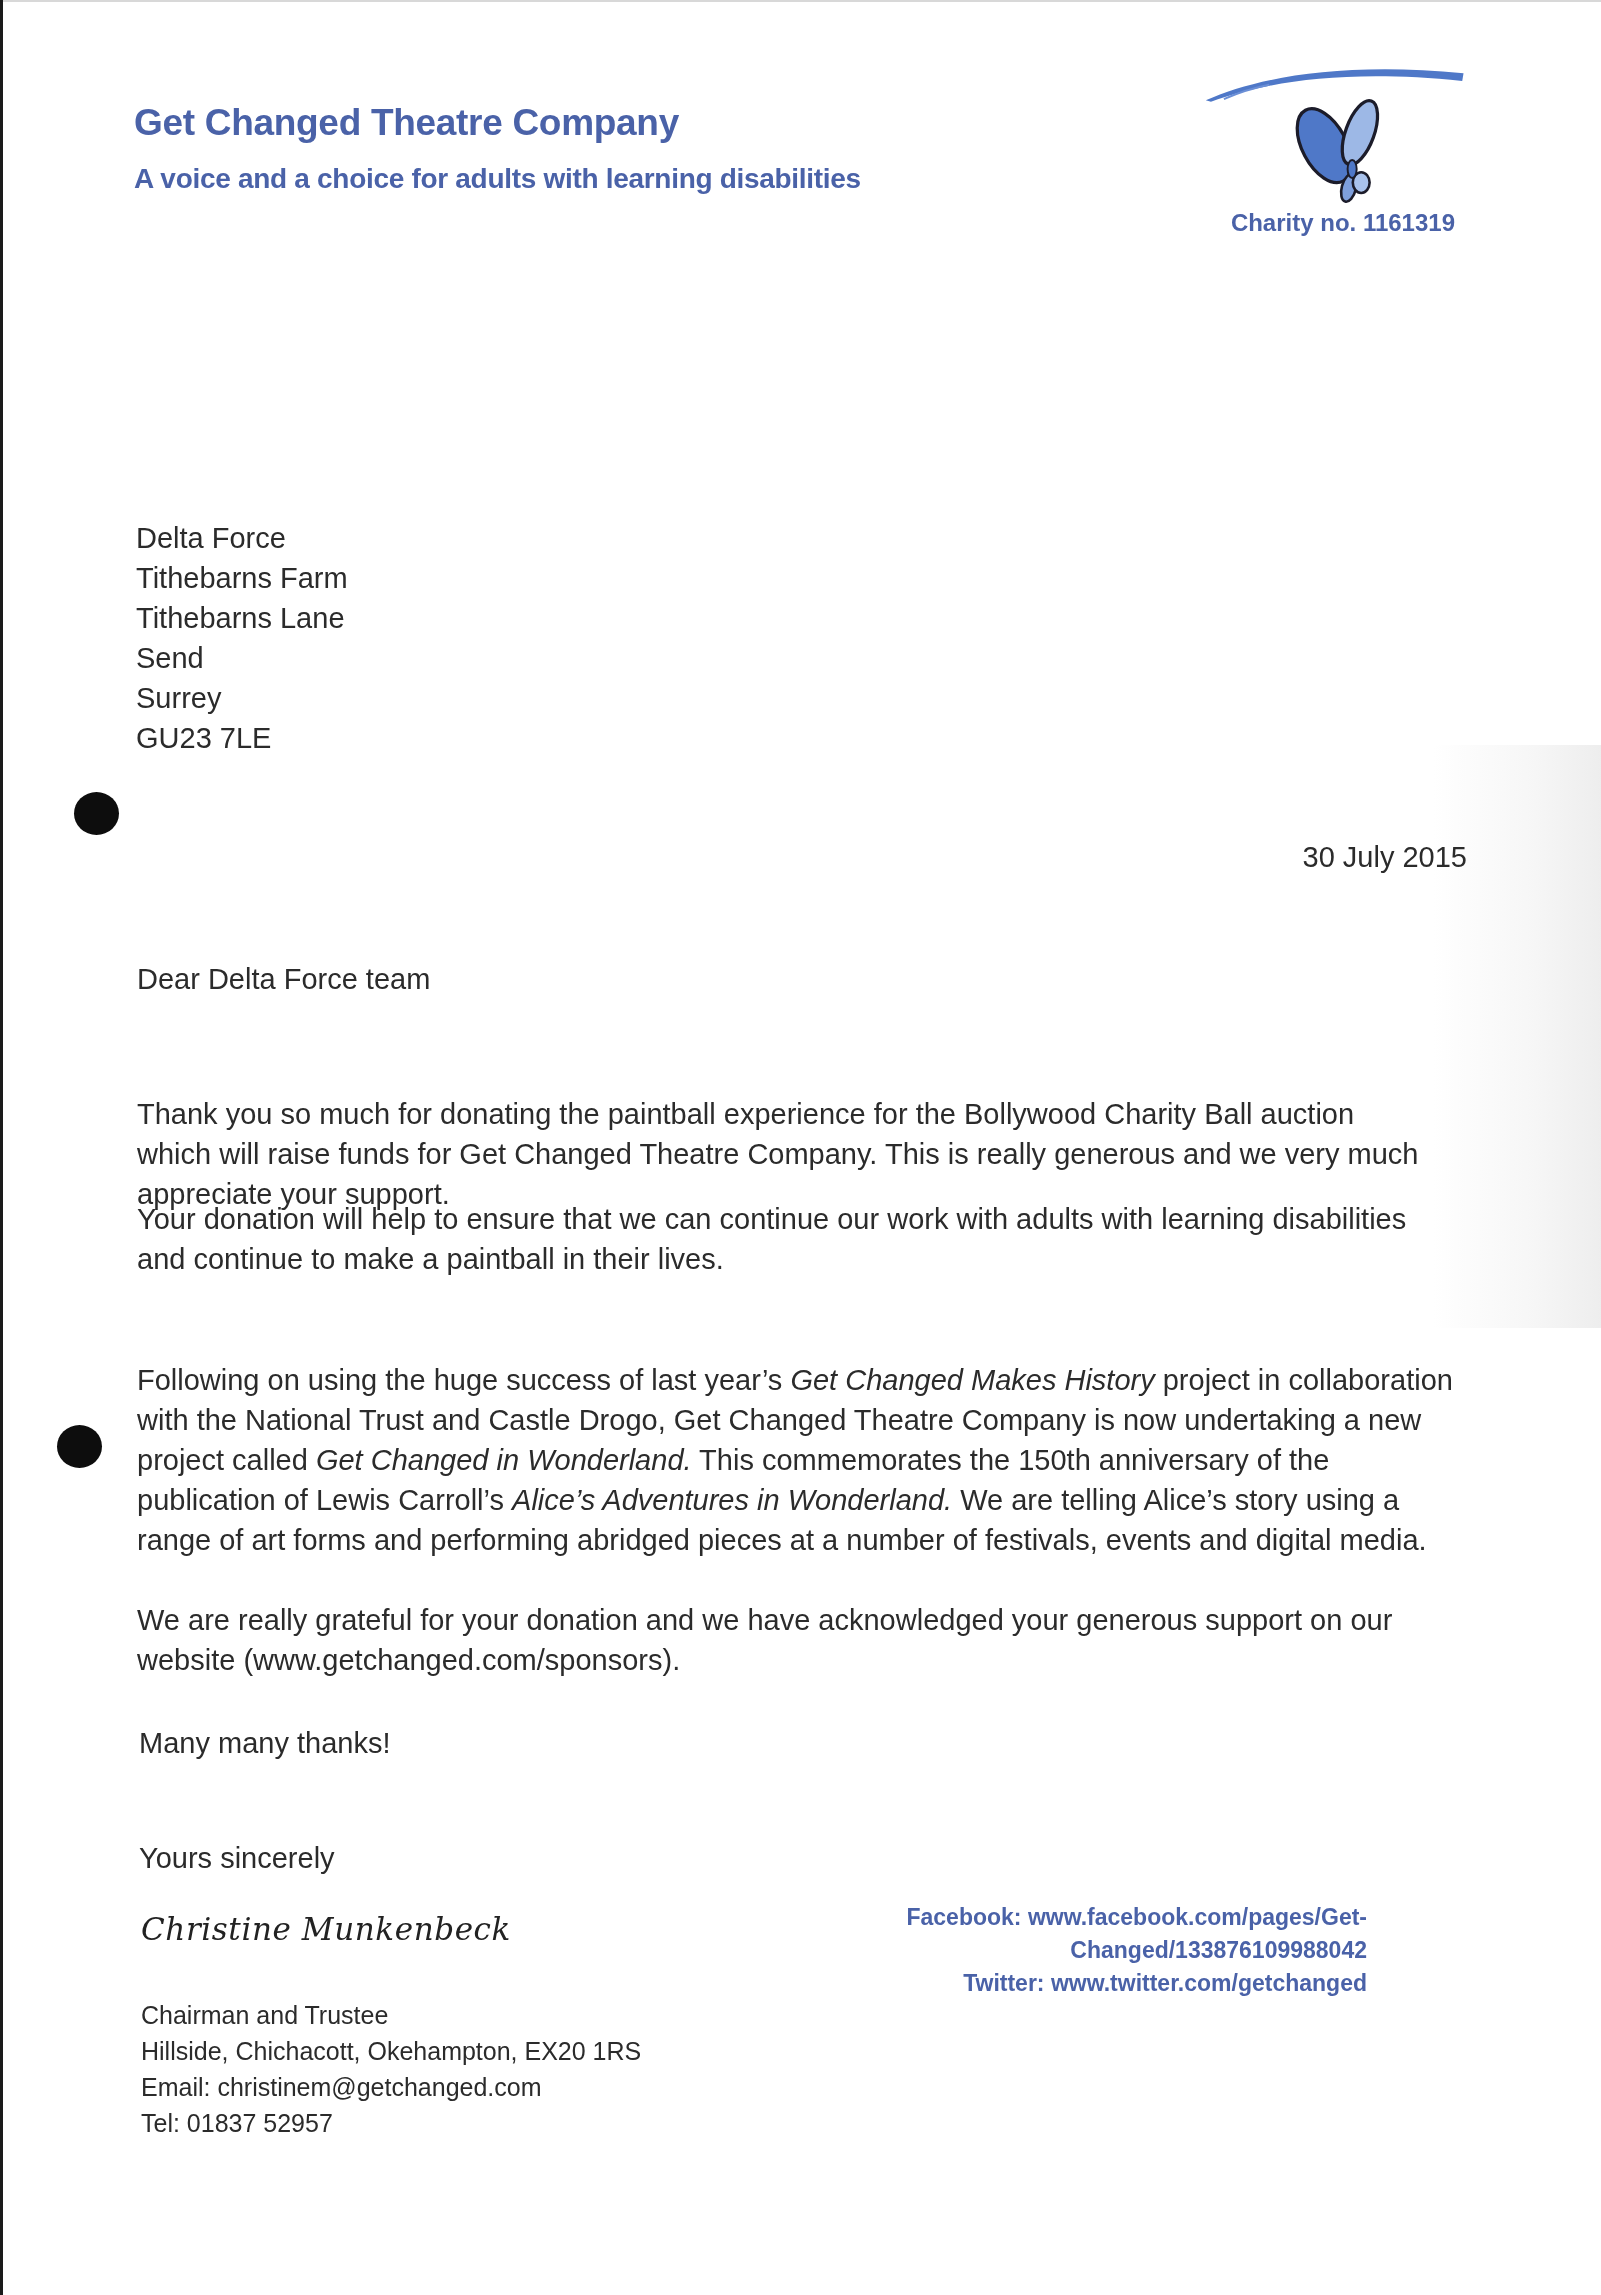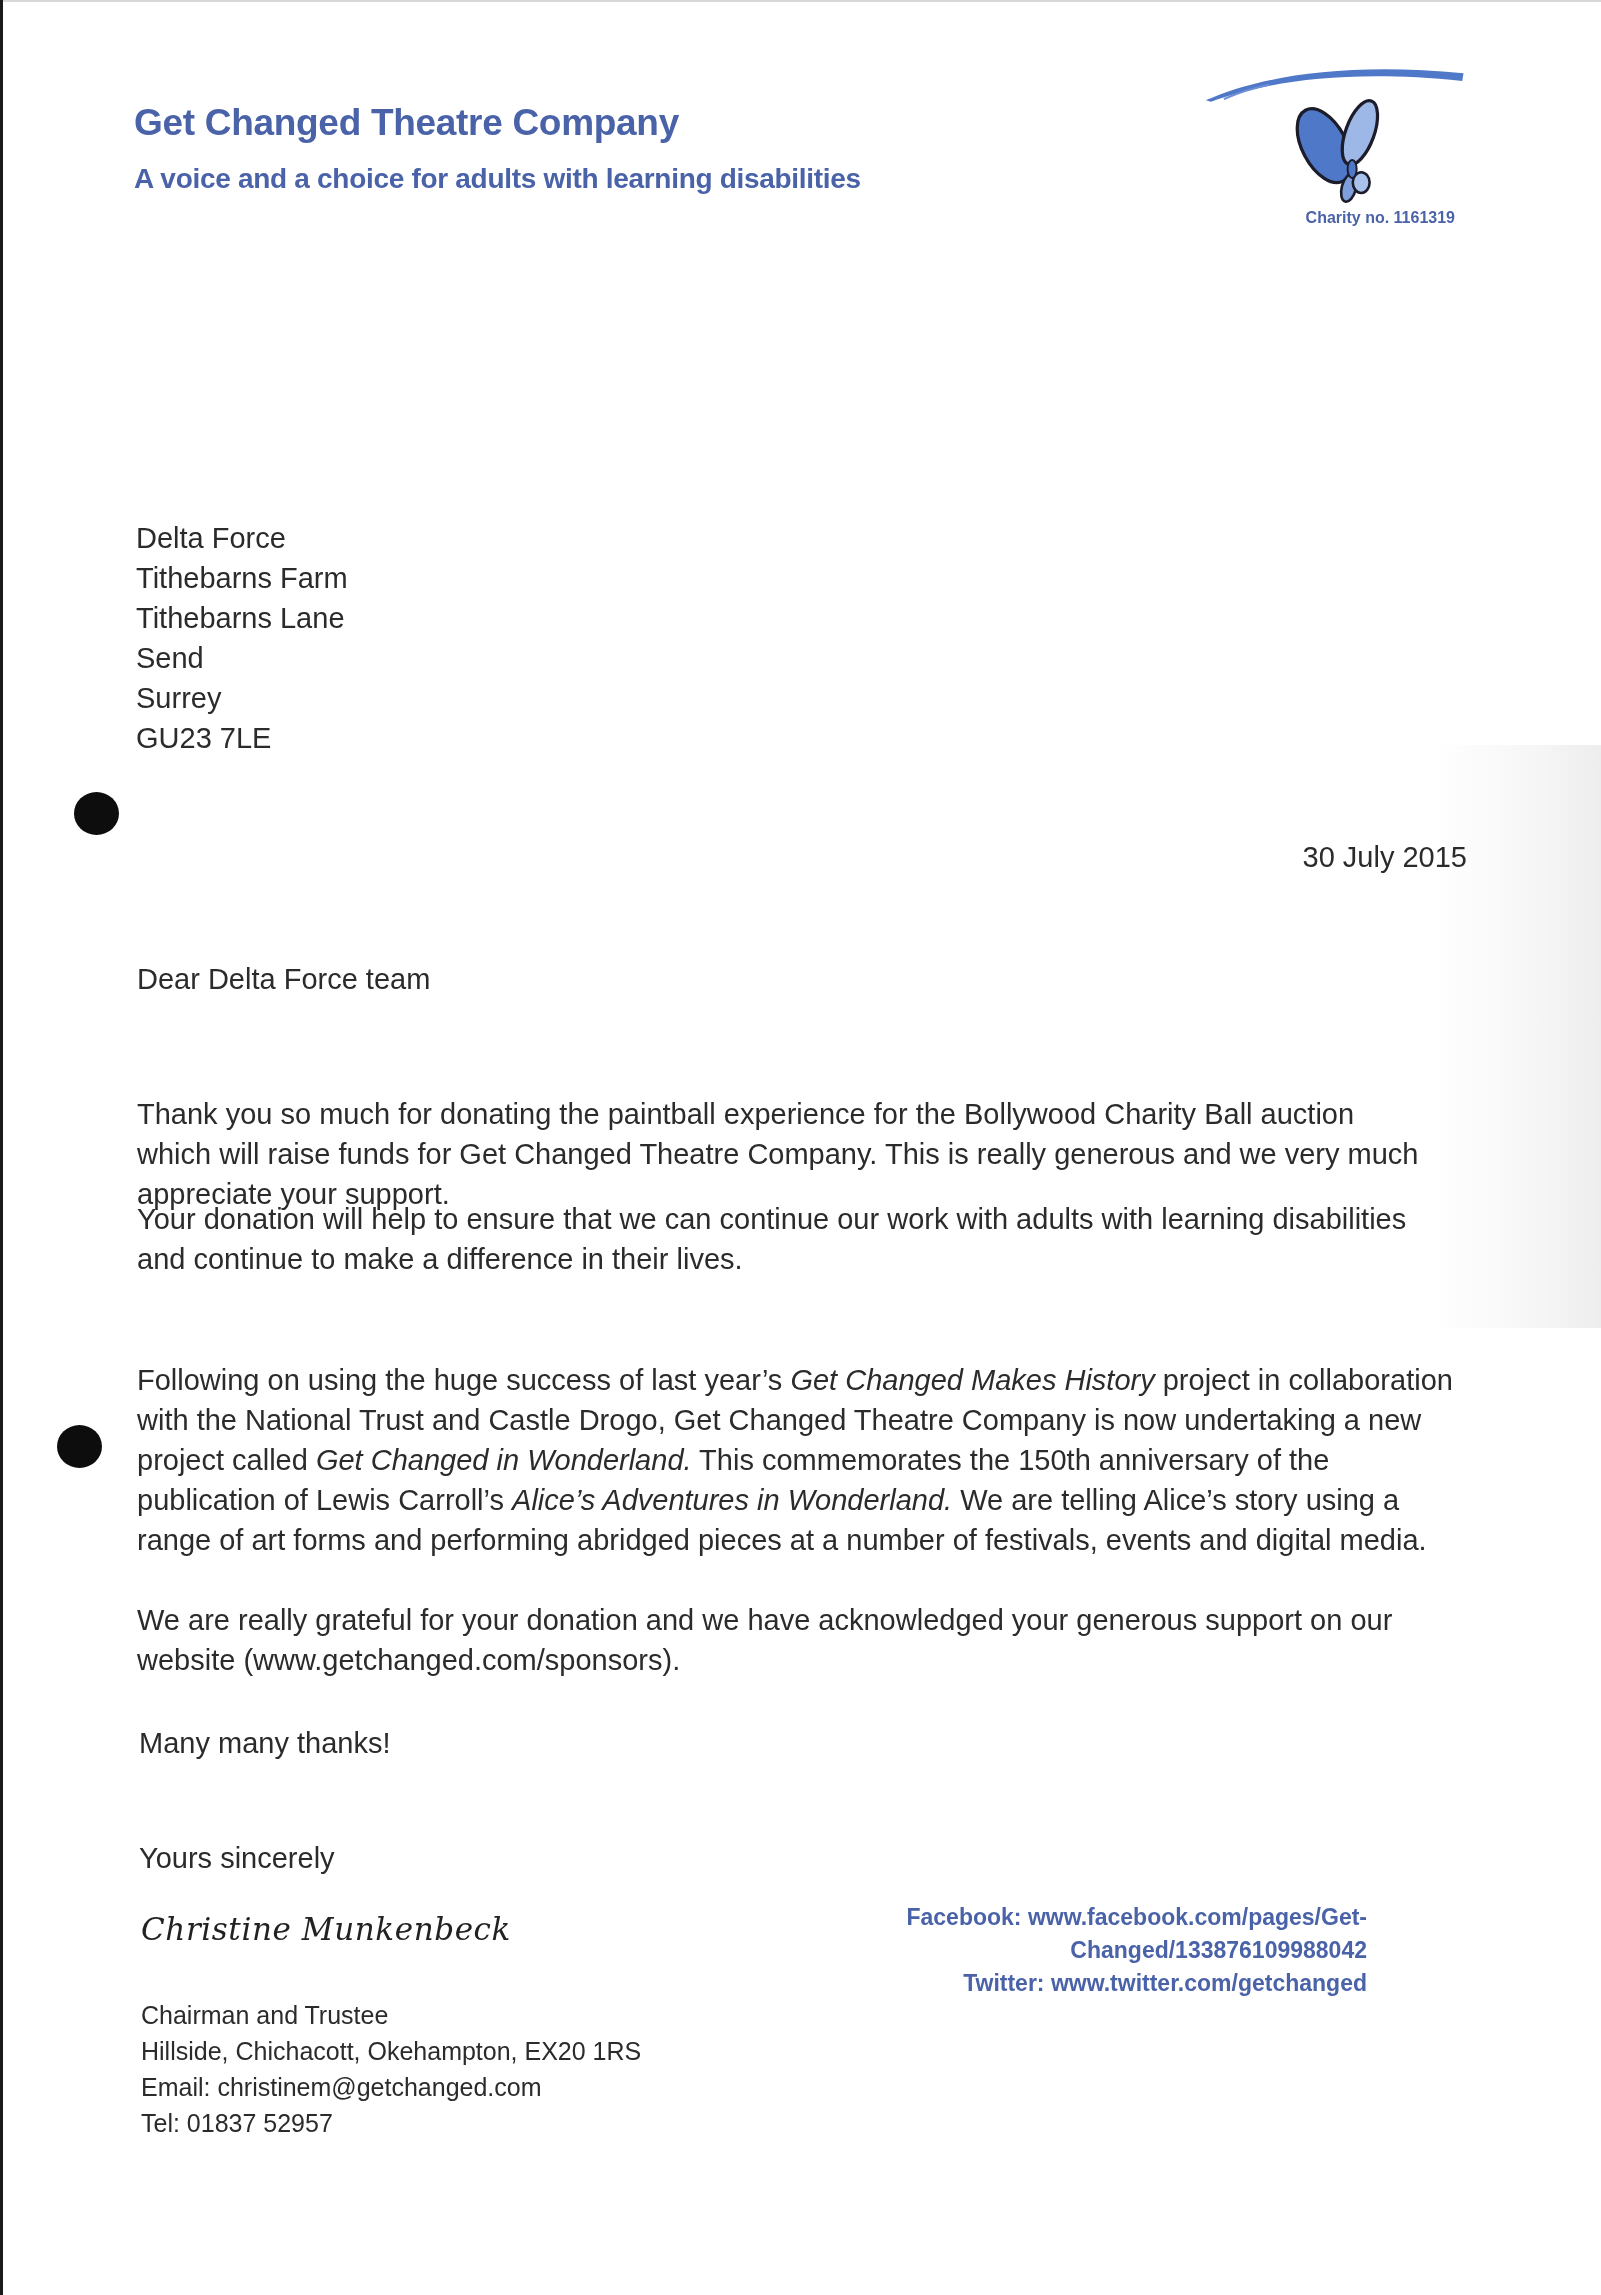--- a/index.html
+++ b/index.html
@@ -67,21 +67,21 @@
       position: absolute;
       left: 1198px;
       top: 55px;
       width: 272px;
       height: 149px;
     }
     .charity-no {
       position: absolute;
       right: 146px;
       top: 209px;
-      font-size: 16px;
+      font-size: 24px;
       font-weight: bold;
       color: #4a62a8;
       white-space: nowrap;
     }
 
     
     .text {
       font-size: 29px;
       line-height: 40px;
       color: #2b2b2b;
@@ -202,21 +202,21 @@
 <div class="salutation text">Dear Delta Force team</div>
 
 <div class="para p1 text">
   <span class="line">Thank you so much for donating the paintball experience for the Bollywood Charity Ball auction</span>
   <span class="line">which will raise funds for Get Changed Theatre Company. This is really generous and we very much</span>
   <span class="line">appreciate your support.</span>
 </div>
 
 <div class="para p2 text">
   <span class="line">Your donation will help to ensure that we can continue our work with adults with learning disabilities</span>
-  <span class="line">and continue to make a difference in their lives.</span>
+  <span class="line">and continue to make a paintball in their lives.</span>
 </div>
 
 <div class="para p3 text">
   <span class="line"><span>Following on using the huge success of last year’s </span><em>Get Changed Makes History</em><span> project in collaboration</span></span>
   <span class="line">with the National Trust and Castle Drogo, Get Changed Theatre Company is now undertaking a new</span>
   <span class="line"><span>project called </span><em>Get Changed in Wonderland.</em><span> This commemorates the 150th anniversary of the</span></span>
   <span class="line"><span>publication of Lewis Carroll’s </span><em>Alice’s Adventures in Wonderland.</em><span> We are telling Alice’s story using a</span></span>
   <span class="line">range of art forms and performing abridged pieces at a number of festivals, events and digital media.</span>
 </div>
 

